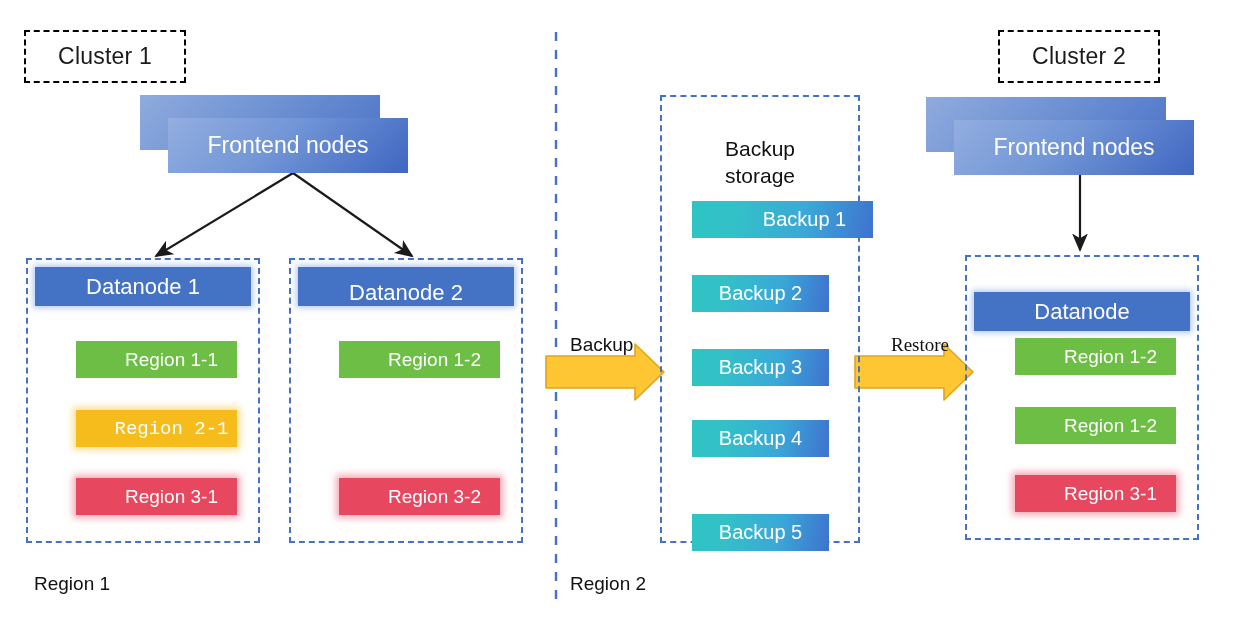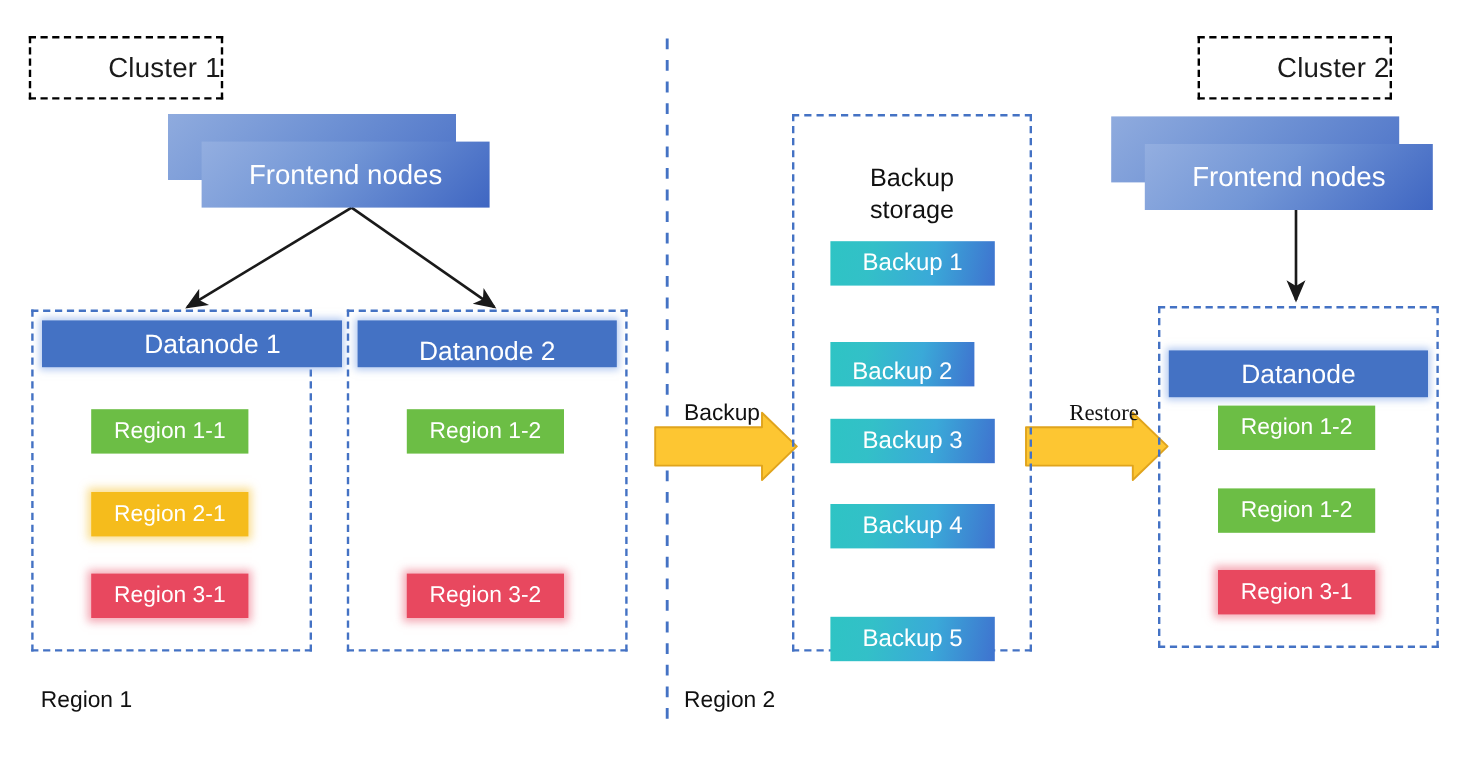--- a/index.html
+++ b/index.html
@@ -19,21 +19,21 @@
     overflow: hidden;
   }
 
   
   .cluster-label {
     position: absolute;
     border: 2px dashed #000000;
     background: transparent;
     display: flex;
     align-items: center;
-    justify-content: flex-end;
+    justify-content: center;
     font-size: 23px;
     color: #1a1a1a;
     letter-spacing: .2px;
   }
 
   
   .frontend-stack {
     position: absolute;
     width: 276px;
     height: 78px;
@@ -82,27 +82,29 @@
 
   
   .region-chip {
     position: absolute;
     color: #ffffff;
     font-size: 19px;
     display: flex;
     align-items: center;
     justify-content: center;
     white-space: nowrap;
+    padding-left: 30px;
   }
   .region-green {
     background: #6cbe45;
   }
   .region-yellow {
     background: #f5bc1c;
     box-shadow: 0 0 7px 3px rgba(247,200,70,.6);
+    font-family: Liberation Mono, monospace;
   }
   .region-red {
     background: #e8485f;
     box-shadow: 0 0 7px 3px rgba(236,110,130,.6);
   }
 
   
   .backup-chip {
     position: absolute;
     background: linear-gradient(100deg, #2ec4c4 0%, #33c0c8 25%, #3aa9d8 62%, #3f72cf 100%);
@@ -186,21 +188,21 @@
 
   <div class="frontend-stack" style="left:926px; top:97px;">
     <div class="fe-back"></div>
     <div class="fe-front">
       <span>Frontend nodes</span>
     </div>
   </div>
 
   <div class="dashed-box" style="left:26px; top:258px; width:234px; height:285px;"></div>
 
-  <div class="datanode-bar" style="left:35px; top:267px; width:216px; height:39px;padding-left:34px;">
+  <div class="datanode-bar" style="left:35px; top:267px; width:216px; height:39px;">
     <span>Datanode 1</span>
   </div>
 
   <div class="region-chip region-green" style="left:76px; top:341px; width:131px; height:37px;">
     <span>Region 1-1</span>
   </div>
   <div class="region-chip region-yellow" style="left:76px; top:410px; width:131px; height:37px;">
     <span>Region 2-1</span>
   </div>
   <div class="region-chip region-red" style="left:76px; top:478px; width:131px; height:37px;">
@@ -220,24 +222,24 @@
     <span>Region 3-2</span>
   </div>
 
   <div class="dashed-box" style="left:660px; top:95px; width:200px; height:448px;"></div>
 
   <div class="plain-label" style="left:660px; top:110px; width:200px;">
     <span>Backup
 storage</span>
   </div>
 
-  <div class="backup-chip" style="left:692px; top:201px; width:137px; height:37px;">
+  <div class="backup-chip" style="left:692px; top:201px; width:137px; height:37px;padding-left:44px;">
     <span>Backup 1</span>
   </div>
-  <div class="backup-chip" style="left:692px; top:285px; width:120px; height:37px;align-items:flex-end;">
+  <div class="backup-chip" style="left:692px; top:275px; width:137px; height:37px;">
     <span>Backup 2</span>
   </div>
   <div class="backup-chip" style="left:692px; top:349px; width:137px; height:37px;">
     <span>Backup 3</span>
   </div>
   <div class="backup-chip" style="left:692px; top:420px; width:137px; height:37px;">
     <span>Backup 4</span>
   </div>
   <div class="backup-chip" style="left:692px; top:482px; width:137px; height:37px;margin-top:32px;">
     <span>Backup 5</span>

